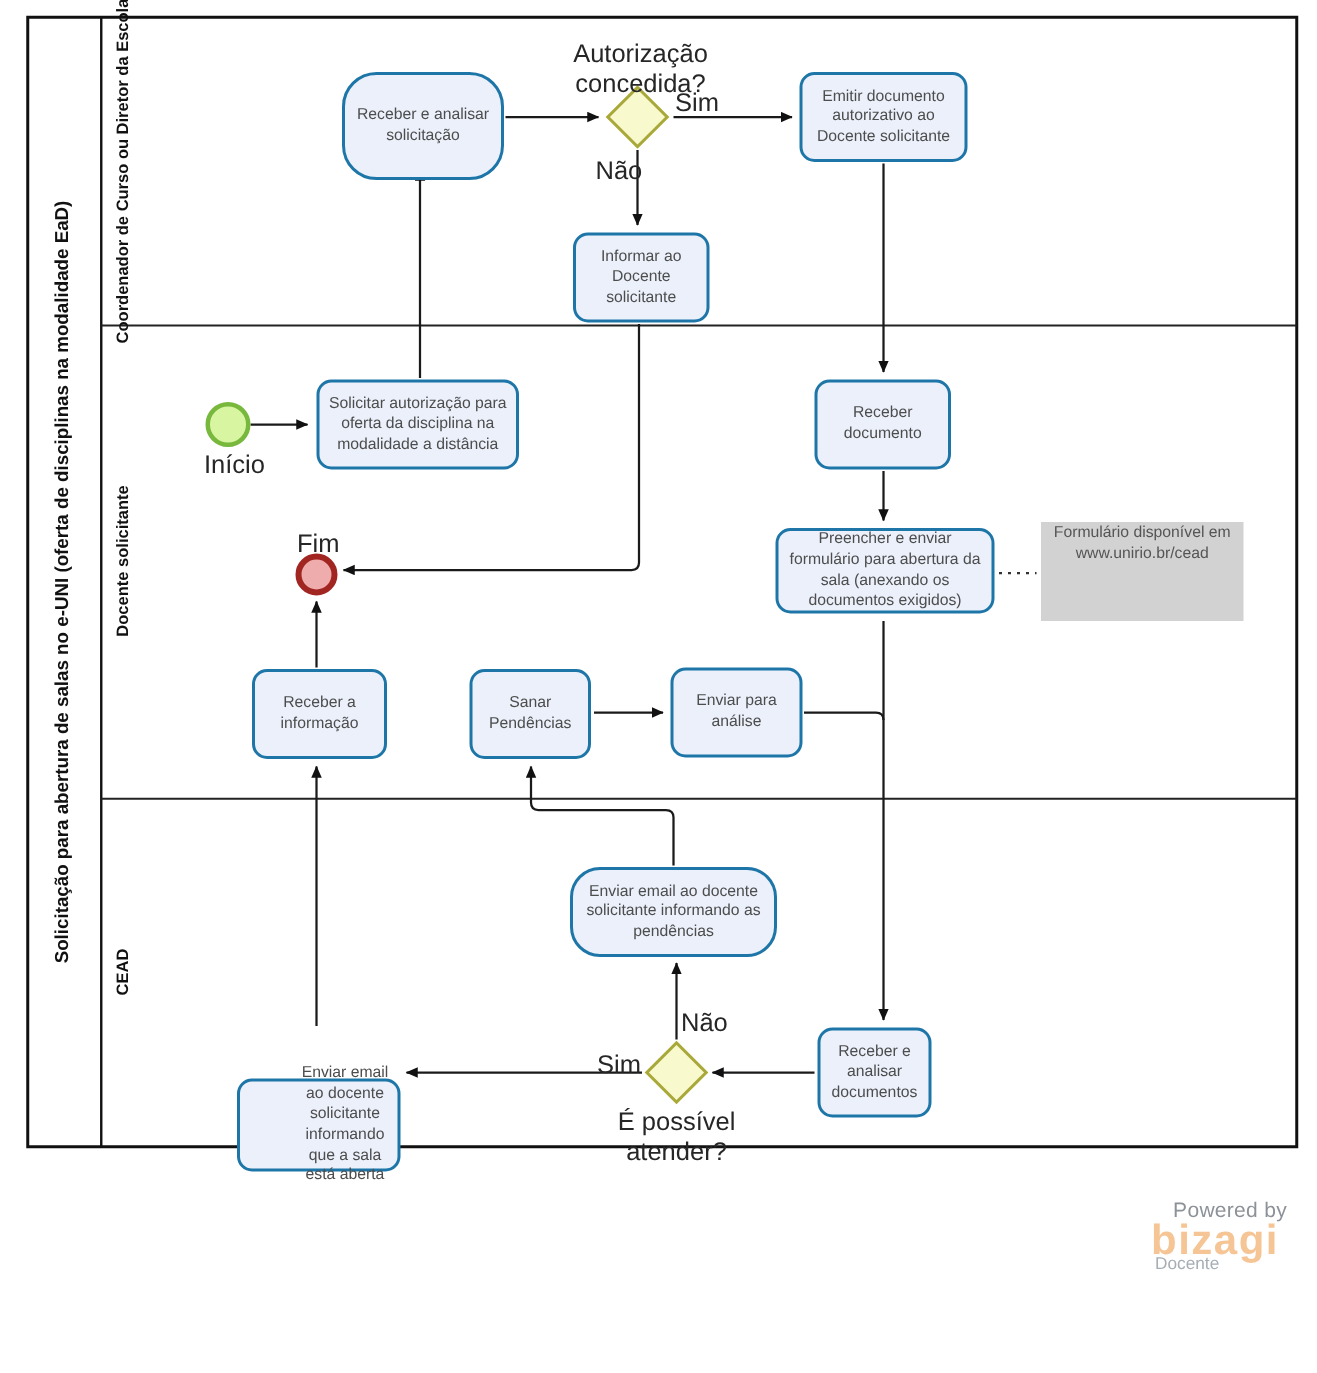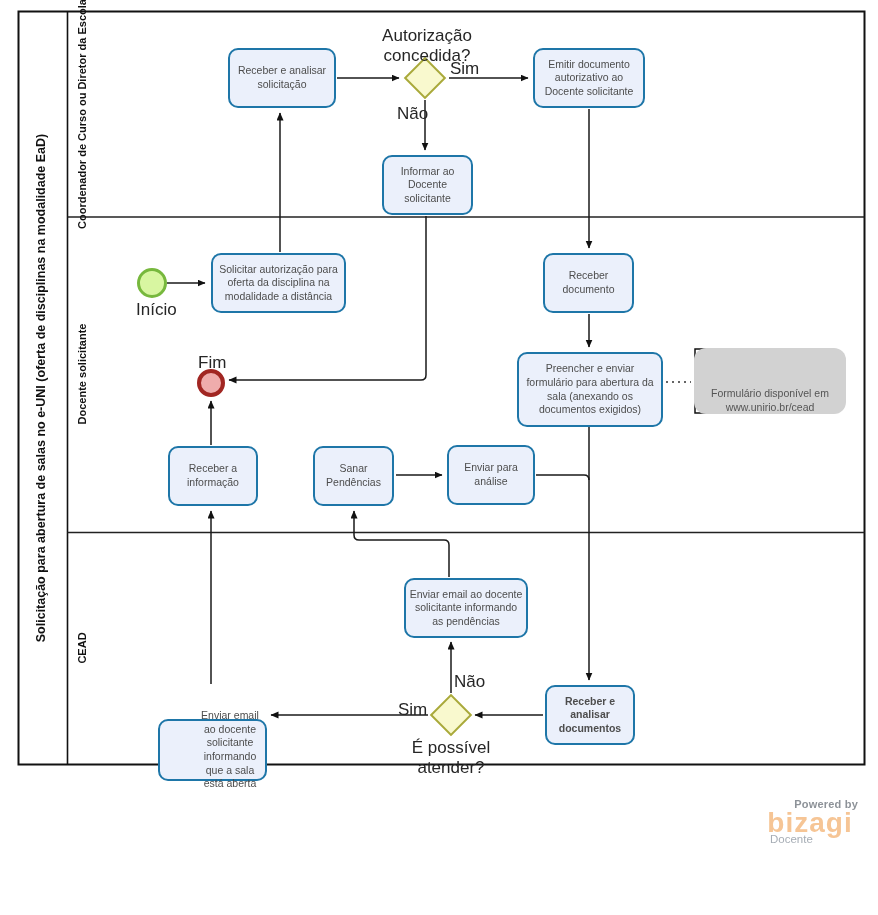--- a/index.html
+++ b/index.html
@@ -10,25 +10,25 @@
         border-radius:10px;display:flex;align-items:center;justify-content:center;
         text-align:center;font-size:10.5px;line-height:1.3;color:#4d4d4d;padding:2px 3px;}
   .gateway{position:absolute;box-sizing:border-box;width:30px;height:30px;background:#F9F9CE;
            border:2px solid #A9A93B;transform:rotate(45deg);}
   .event{position:absolute;box-sizing:border-box;border-radius:50%;}
   .start{width:30px;height:30px;background:#D8F6A1;border:3px solid #77B83D;}
   .end{width:28px;height:28px;background:#EFACAC;border:4px solid #A12622;}
   .lbl{position:absolute;font-size:17px;color:#262626;text-align:center;line-height:1.2;}
   .vlabel{position:absolute;transform:translate(-50%,-50%) rotate(-90deg);
           font-weight:bold;color:#111;text-align:center;}
-  .annotation{position:absolute;left:694px;top:348px;width:152px;height:66px;background:#D2D2D2;
-              display:flex;align-items:flex-end;justify-content:center;text-align:center;
-              font-size:10.5px;line-height:1.35;color:#555;padding:0 8px;box-sizing:border-box;border-radius:12px;}
+  .annotation{position:absolute;left:694px;top:348px;width:135px;height:66px;background:#D2D2D2;
+              display:flex;align-items:flex-start;justify-content:center;text-align:center;
+              font-size:10.5px;line-height:1.35;color:#555;padding:0 8px;box-sizing:border-box;}
   .logo{position:absolute;left:758px;top:798px;width:104px;text-align:right;}
-  .poweredby{font-size:11px;font-weight:bold;color:#8d9298;letter-spacing:.2px;padding-right:4px;}
+  .poweredby{font-size:14px;font-weight:normal;color:#8d9298;letter-spacing:.2px;padding-right:4px;}
   .bizagi{font-size:28px;font-weight:bold;color:#F6C595;letter-spacing:1px;line-height:.9;
           text-align:center;}
   .modeler{font-size:11.5px;color:#a6adb5;text-align:left;padding-left:12px;margin-top:-2px;}
 </style>
 </head>
 <body>
 
 <div id="canvas">
 
   <svg class="layer" width="878" height="915">
@@ -66,48 +66,48 @@
     <path d="M666,382 H691" stroke="#333" stroke-width="1.5" stroke-dasharray="2 4" fill="none"></path>
 
     <path d="M744,349 H695 V413 H744" stroke="#111" stroke-width="1.5" fill="none"></path>
   </svg>
 
   <div class="vlabel" style="left:41px;top:388px;font-size:12.5px;white-space:nowrap;">Solicitação para abertura de salas no e-UNI (oferta de disciplinas na modalidade EaD)</div>
   <div class="vlabel" style="left:82px;top:114px;font-size:11px;width:236px;">Coordenador de Curso ou Diretor da Escola</div>
   <div class="vlabel" style="left:82px;top:374px;font-size:11px;white-space:nowrap;">Docente  solicitante</div>
   <div class="vlabel" style="left:82px;top:648px;font-size:11px;white-space:nowrap;">CEAD</div>
 
-  <div class="task" style="left:228px;top:48px;width:108px;height:60px;">Receber  e analisar solicitação</div>
+  <div class="task" style="left:228px;top:48px;width:108px;height:72px;border-radius:23px;">Receber  e analisar solicitação</div>
   <div class="gateway" style="left:410px;top:63px;"></div>
   <div class="lbl" style="left:382px;top:26px;width:90px;">Autorização concedida?</div>
   <div class="lbl" style="left:450px;top:59px;">Sim</div>
   <div class="lbl" style="left:397px;top:104px;">Não</div>
   <div class="task" style="left:533px;top:48px;width:112px;height:60px;">Emitir documento autorizativo ao Docente solicitante</div>
   <div class="task" style="left:382px;top:155px;width:91px;height:60px;">Informar ao Docente solicitante</div>
 
   <div class="event start" style="left:137px;top:268px;"></div>
   <div class="lbl" style="left:136px;top:300px;width:32px;">Início</div>
   <div class="task" style="left:211px;top:253px;width:135px;height:60px;">Solicitar autorização para oferta da disciplina na modalidade a distância</div>
   <div class="task" style="left:543px;top:253px;width:91px;height:60px;">Receber documento</div>
-  <div class="task" style="left:517px;top:352px;width:146px;height:75px;">Preencher e enviar formulário para abertura da sala (anexando os documentos exigidos)</div>
+  <div class="task" style="left:517px;top:352px;width:146px;height:57px;">Preencher e enviar formulário para abertura da sala (anexando os documentos exigidos)</div>
   <div class="event end" style="left:197px;top:369px;"></div>
   <div class="lbl" style="left:198px;top:353px;width:26px;">Fim</div>
   <div class="task" style="left:168px;top:446px;width:90px;height:60px;">Receber a informação</div>
   <div class="task" style="left:313px;top:446px;width:81px;height:60px;">Sanar Pendências</div>
   <div class="task" style="left:447px;top:445px;width:88px;height:60px;">Enviar para análise</div>
   <div class="annotation">
       <span>Formulário disponível em www.unirio.br/cead</span>
     </div>
 
-  <div class="task" style="left:404px;top:578px;width:124px;height:60px;">Enviar email ao docente solicitante informando as pendências</div>
+  <div class="task" style="left:380px;top:578px;width:138px;height:60px;border-radius:20px;">Enviar email ao docente solicitante informando as pendências</div>
   <div class="gateway" style="left:436px;top:700px;"></div>
   <div class="lbl" style="left:391px;top:738px;width:120px;">É possível atender?</div>
   <div class="lbl" style="left:398px;top:700px;">Sim</div>
   <div class="lbl" style="left:454px;top:672px;">Não</div>
-  <div class="task" style="left:545px;top:685px;width:90px;height:60px;font-weight:bold;">Receber e analisar documentos</div>
+  <div class="task" style="left:545px;top:685px;width:76px;height:60px;">Receber e analisar documentos</div>
   <div class="task" style="left:158px;top:719px;width:109px;height:62px;padding-left:38px;">Enviar email ao docente solicitante informando que a sala está aberta</div>
 
   <div class="logo">
     <div class="poweredby">Powered by</div>
     <div class="bizagi">bizagi</div>
     <div class="modeler">Docente</div>
   </div>
 
 </div>
 

